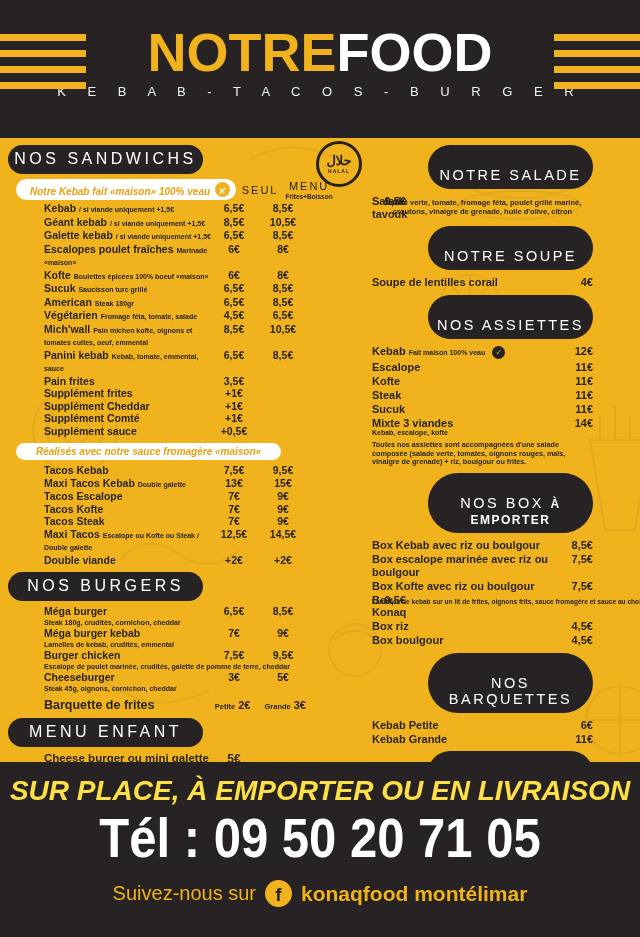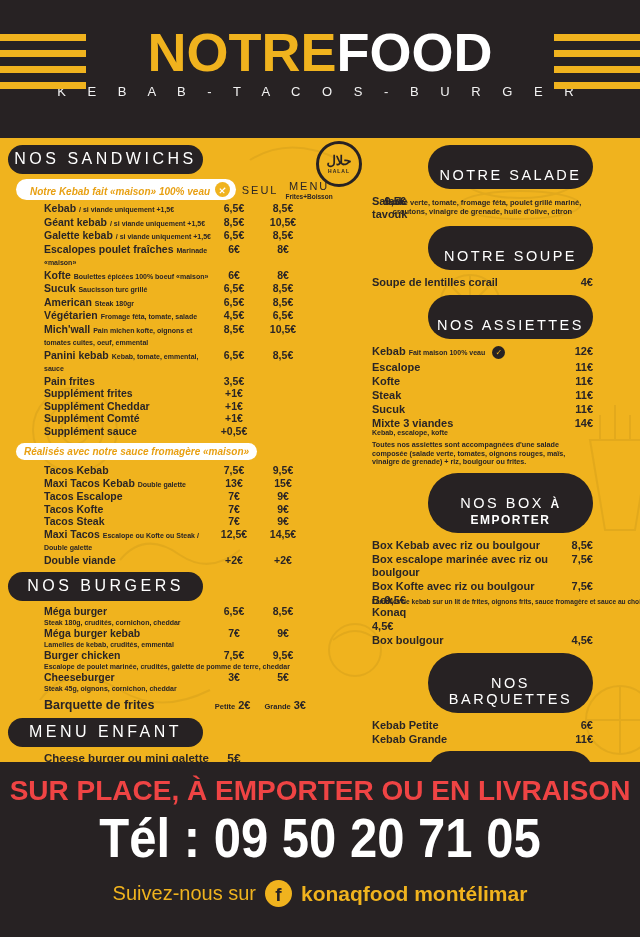--- a/index.html
+++ b/index.html
@@ -24,21 +24,21 @@
   .col-right { position:absolute; left:330px; top:145px; width:263px; z-index:2; }
   section { margin-bottom:6px; }
   .pill { background:#272223; color:#fff; border-radius:30px; text-align:center; font-weight:500; }
   .pill-left  { width:195px; font-size:16px; letter-spacing:3.5px; padding:5px 0 6px; margin-bottom:5px; }
   .pill-right { width:165px; font-size:14.5px; letter-spacing:2.5px; padding:22px 0 6px; margin-left:auto; margin-bottom:6px; }
   .pill-sub { font-size:12px; letter-spacing:1.5px; font-weight:bold; }
   
   .lheader { display:flex; align-items:center; margin-bottom:3px; }
   .note-pill { flex:1; display:flex; align-items:flex-end; gap:5px; background:#fff; border-radius:20px;
                padding:3px 6px 3px 14px; margin-left:8px; margin-right:2px; }
-  .note-pill.solo { flex:none; width:fit-content; margin:2px 0 5px 8px; padding:3px 8px; }
+  .note-pill.solo { flex:none; width:fit-content; margin:2px 0 5px 8px; padding:3px 20px; }
   .note-text { color:#E8A013; font-style:italic; font-weight:bold; font-size:10px; white-space:nowrap; }
   .fork-badge { flex:none; width:15px; height:15px; border-radius:50%; background:#F0B31E;
                 display:flex; align-items:center; justify-content:center; }
   .colhead { font-size:11px; letter-spacing:2px; font-weight:500; text-align:center; }
   .colsub { display:block; font-size:6.5px; letter-spacing:0; font-weight:bold; margin-top:1px; }
   .lrow { display:flex; flex-wrap:wrap; align-items:baseline; padding-left:36px; font-size:10.5px;
           line-height:11.5px; margin-bottom:1px; }
   .lname { flex:1; min-width:0; }
   .nm { font-weight:bold; }
   .ds { font-size:7px; font-weight:bold; }
@@ -73,21 +73,21 @@
            font-size:8px; display:inline-flex; align-items:center; justify-content:center; margin:0 4px; }
   
   .halal { position:absolute; left:316px; top:141px; width:46px; height:46px; border:3px solid #272223;
            border-radius:50%; display:flex; flex-direction:column; align-items:center; justify-content:center;
            z-index:2; color:#272223; font-weight:bold; }
   .halal-ar { font-size:13px; line-height:14px; }
   .halal-en { font-size:5px; letter-spacing:1px; }
   
   .footer { position:absolute; left:0; right:0; bottom:0; height:175px; background:#272223;
             text-align:center; padding-top:13px; z-index:3; }
-  .f1 { color:#ef4444; font-size:28px; font-weight:bold; letter-spacing:0; }
+  .f1 { color:#fde047; font-size:28px; font-weight:bold; letter-spacing:0;font-style:italic; }
   .f2 { color:#ffffff; font-size:49px; font-weight:bold; margin-top:3px; transform:scaleY(1.12); }
   .f3 { margin-top:14px; display:flex; justify-content:center; align-items:center; gap:9px; }
   .follow { color:#F0B31E; font-size:20px; }
   .fb { width:27px; height:27px; border-radius:50%; background:#F0B31E; color:#272223;
         font-weight:bold; font-size:19px; display:inline-flex; align-items:flex-end; justify-content:center;
         line-height:24px; }
   .social { color:#F0B31E; font-size:21px; font-weight:bold; }
 </style>
 </head>
 <body>
@@ -473,20 +473,21 @@
 
           </div>
 
           <div class="rrow">
             <span class="rname">Box Konaq</span>
             <span class="rprice">9,5€</span>
             <span class="rdesc nowrap">Lamelles de kebab sur un lit de frites, oignons frits, sauce fromagère et sauce au choix</span>
           </div>
 
           <div class="rrow">
+            <span class="rname">Box riz</span>
             <span class="rprice">4,5€</span>
 
           </div>
 
           <div class="rrow">
             <span class="rname">Box boulgour</span>
             <span class="rprice">4,5€</span>
 
           </div>
         </div>

